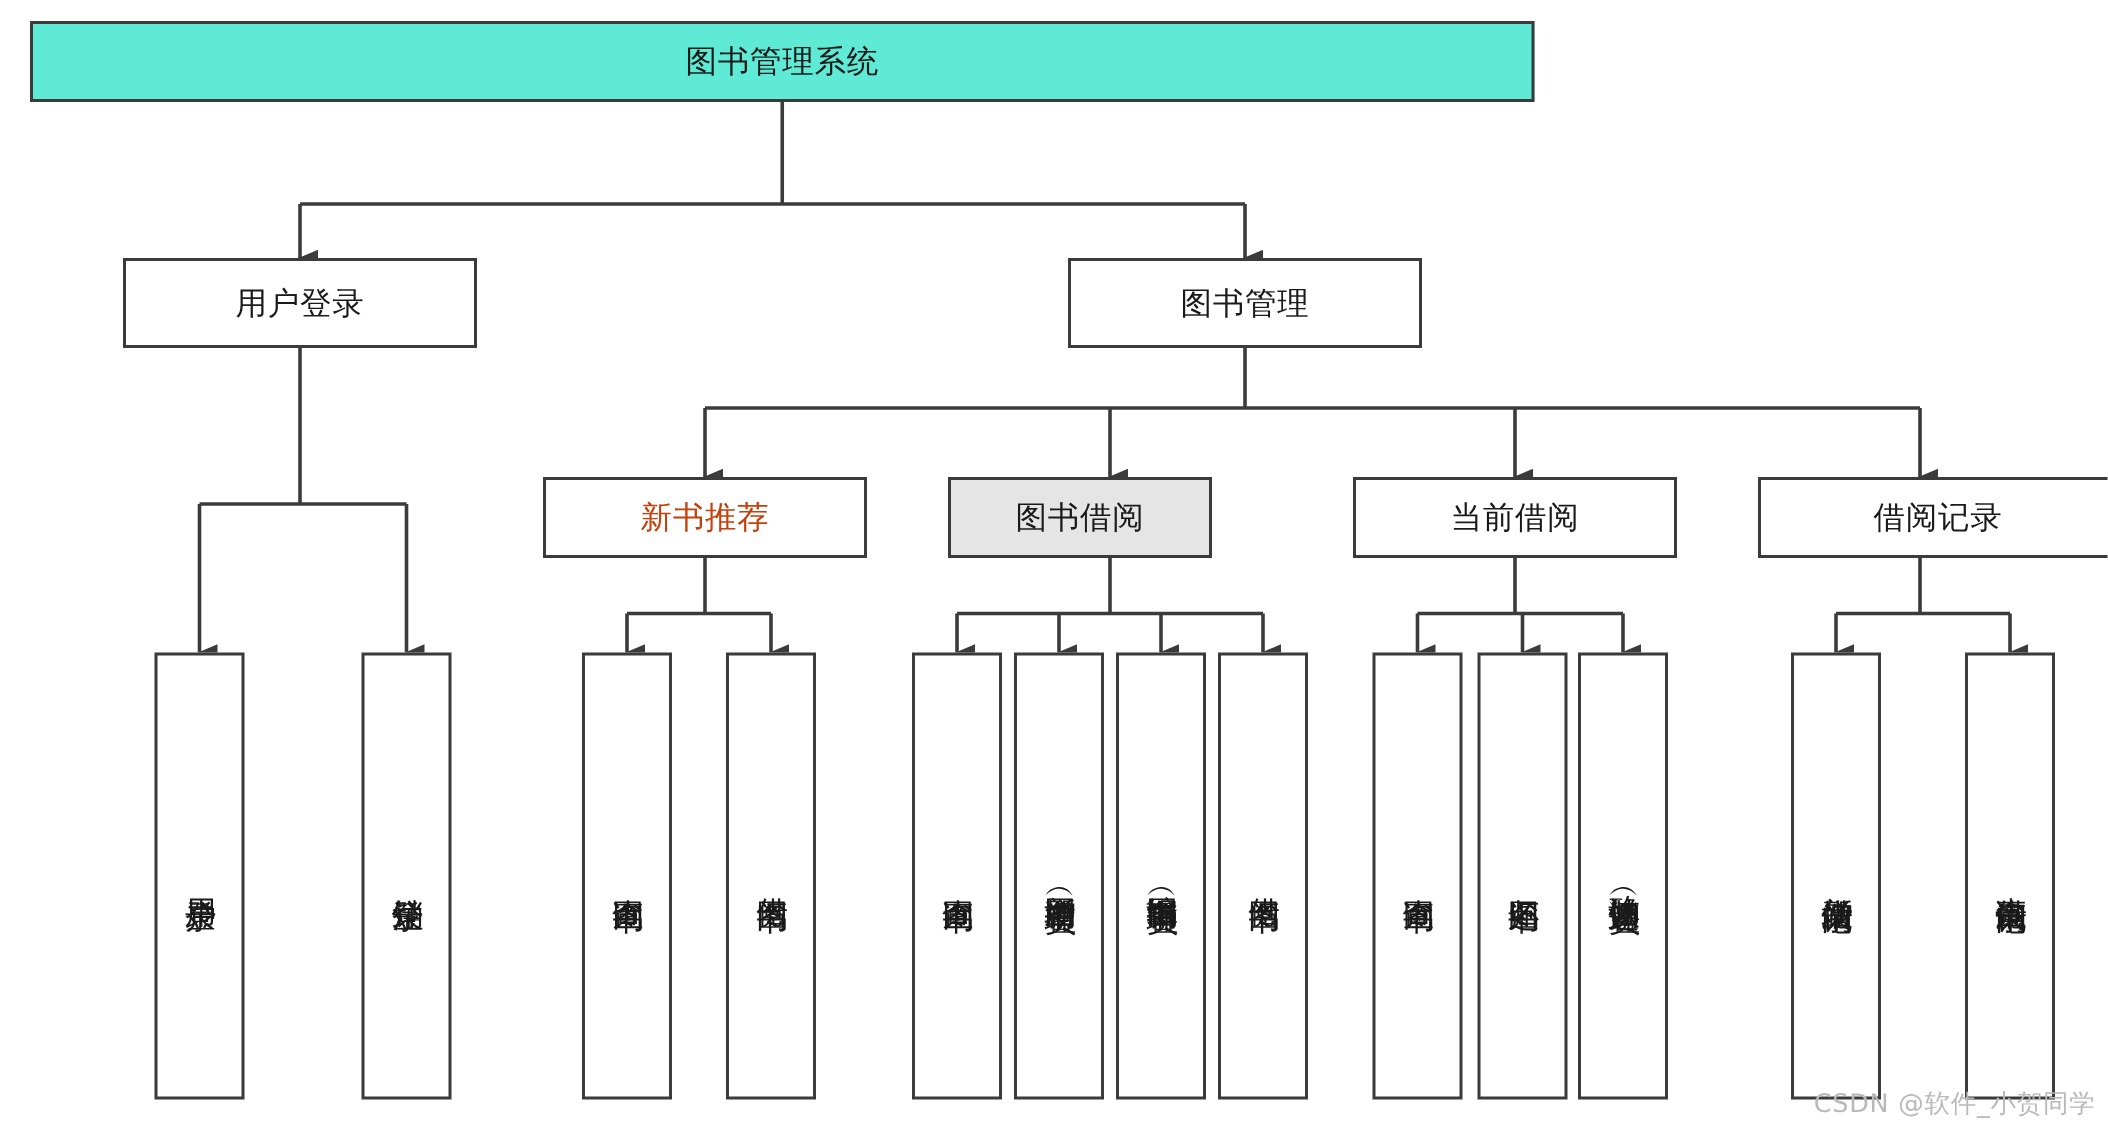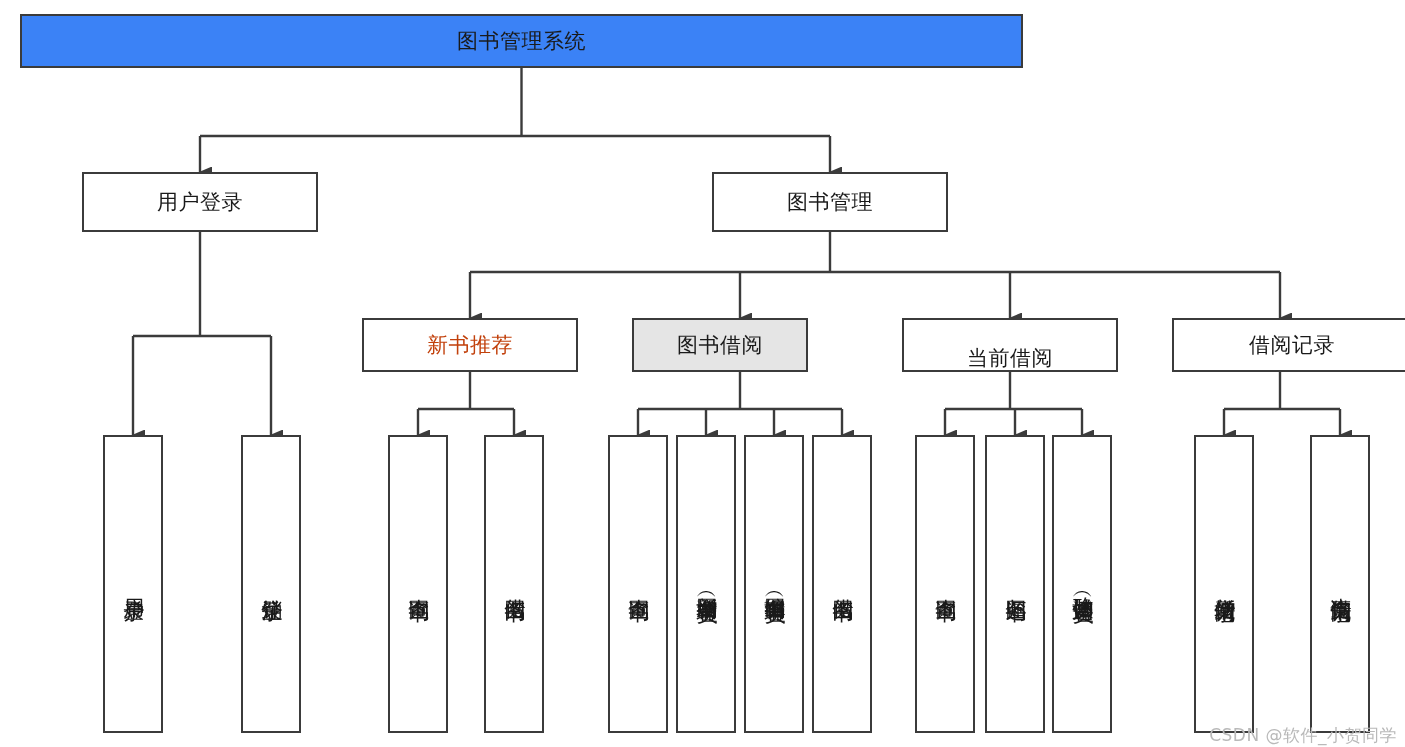--- a/index.html
+++ b/index.html
@@ -110,36 +110,36 @@
         <line x1="945" y1="409" x2="945" y2="435" stroke="#3b3b3b" stroke-width="2.4" marker-end="url(#arrowhead)"></line>
         <line x1="1015" y1="409" x2="1015" y2="435" stroke="#3b3b3b" stroke-width="2.4" marker-end="url(#arrowhead)"></line>
         <line x1="1082" y1="409" x2="1082" y2="435" stroke="#3b3b3b" stroke-width="2.4" marker-end="url(#arrowhead)"></line>
         <line x1="1280" y1="372" x2="1280" y2="409" stroke="#3b3b3b" stroke-width="2.4"></line>
         <line x1="1224" y1="409" x2="1340" y2="409" stroke="#3b3b3b" stroke-width="2.4"></line>
         <line x1="1224" y1="409" x2="1224" y2="435" stroke="#3b3b3b" stroke-width="2.4" marker-end="url(#arrowhead)"></line>
         <line x1="1340" y1="409" x2="1340" y2="435" stroke="#3b3b3b" stroke-width="2.4" marker-end="url(#arrowhead)"></line>
       </g>
   </svg>
   <div id="node-layer">
-      <div class="node-box horiz" style="left: 20px; top: 14px; width: 1003px; height: 54px; border-color: rgb(59, 59, 59); background: #3b82f6;">
+      <div class="node-box horiz" style="left: 20px; top: 14px; width: 1003px; height: 54px; border-color: rgb(59, 59, 59); background: #5eead4;">
         <span class="node-label" style="color: rgb(26, 26, 26);">图书管理系统</span>
       </div>
       <div class="node-box horiz" style="left: 82px; top: 172px; width: 236px; height: 60px; border-color: rgb(59, 59, 59); background: rgb(255, 255, 255);">
         <span class="node-label" style="color: rgb(26, 26, 26);">用户登录</span>
       </div>
       <div class="node-box horiz" style="left: 712px; top: 172px; width: 236px; height: 60px; border-color: rgb(59, 59, 59); background: rgb(255, 255, 255);">
         <span class="node-label" style="color: rgb(26, 26, 26);">图书管理</span>
       </div>
       <div class="node-box horiz" style="left: 362px; top: 318px; width: 216px; height: 54px; border-color: rgb(59, 59, 59); background: rgb(255, 255, 255);">
         <span class="node-label" style="color: #c2410c;">新书推荐</span>
       </div>
       <div class="node-box horiz" style="left: 632px; top: 318px; width: 176px; height: 54px; border-color: rgb(59, 59, 59); background: #e5e5e5;">
         <span class="node-label" style="color: rgb(26, 26, 26);">图书借阅</span>
       </div>
-      <div class="node-box horiz" style="left: 902px; top: 318px; width: 216px; height: 54px; border-color: rgb(59, 59, 59); background: rgb(255, 255, 255); align-items: flex-end;">
+      <div class="node-box horiz" style="left: 902px; top: 318px; width: 216px; height: 54px; border-color: rgb(59, 59, 59); background: rgb(255, 255, 255);">
         <span class="node-label" style="color: rgb(26, 26, 26);">当前借阅</span>
       </div>
       <div class="node-box horiz" style="left: 1172px; top: 318px; width: 240px; height: 54px; border-color: rgb(59, 59, 59); background: rgb(255, 255, 255);">
         <span class="node-label" style="color: rgb(26, 26, 26);">借阅记录</span>
       </div>
       <div class="node-box vert" style="left: 103px; top: 435px; width: 60px; height: 298px; border-color: rgb(59, 59, 59); background: rgb(255, 255, 255);">
         <span class="node-label" style="color: rgb(26, 26, 26);">用户登录</span>
       </div>
       <div class="node-box vert" style="left: 241px; top: 435px; width: 60px; height: 298px; border-color: rgb(59, 59, 59); background: rgb(255, 255, 255);">
         <span class="node-label" style="color: rgb(26, 26, 26);">注销登录</span>

